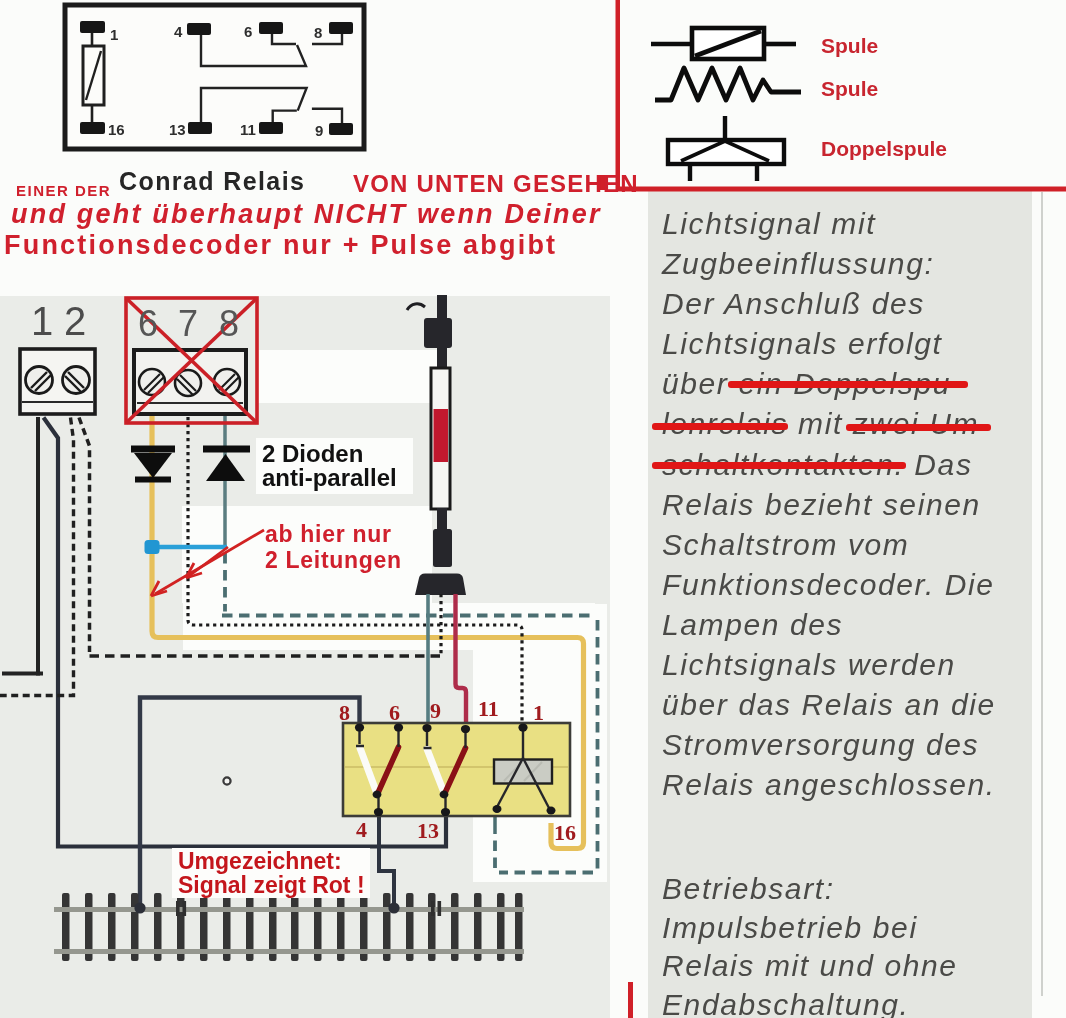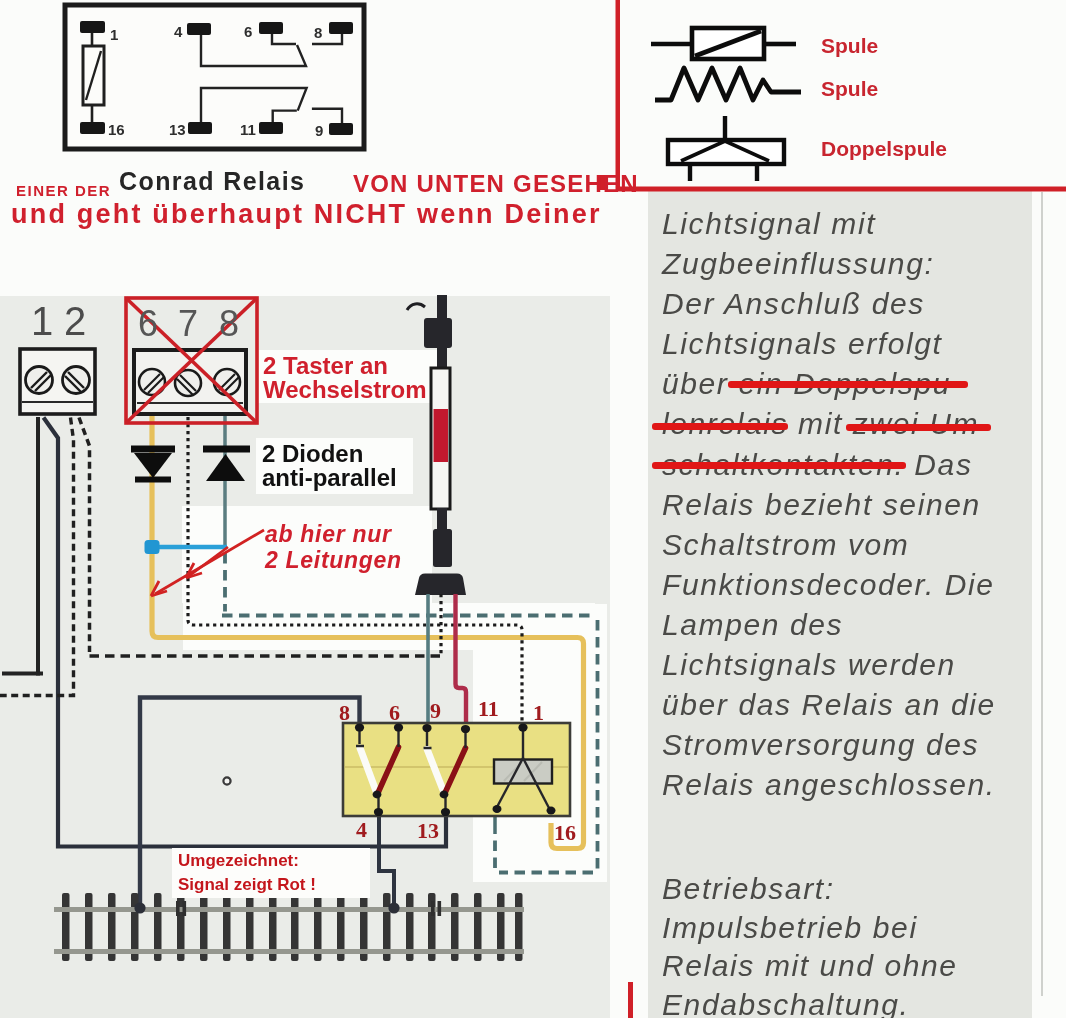--- a/index.html
+++ b/index.html
@@ -307,40 +307,39 @@
       <span class="abs" style="left:2px;top:0;">1</span>
       <span class="abs" style="left:35px;top:0;">2</span>
     </div>
 
 <div class="abs" style="left:0;top:303px;font-size:36px;color:#565656;">
       <span class="abs" style="left:138px;top:0;">6</span>
       <span class="abs" style="left:178px;top:0;">7</span>
       <span class="abs" style="left:219px;top:0;">8</span>
     </div>
 
-<div class="abs redtxt" style="left:263px;top:354px;font-size:24px;line-height:24px;">2 Taster an<br>Wechselstrom</div>
 
 <div class="abs blktxt" style="left:262px;top:442px;font-size:24px;line-height:24px;color:#111;">2 Dioden<br>anti-parallel</div>
 
-<div class="abs redtxt" style="left:265px;top:521px;font-size:23px;line-height:26px;letter-spacing:0.7px;font-style:italic;">ab hier nur<br>2 Leitungen</div>
+<div class="abs redtxt" style="left:265px;top:521px;font-size:23px;line-height:26px;letter-spacing:0.7px;">ab hier nur<br>2 Leitungen</div>
 
 <div class="abs" style="font-family:'Liberation Serif',serif;font-weight:bold;color:#a01b1e;font-size:22px;">
   <span class="abs" style="left:339px;top:700px;">8</span>
   <span class="abs" style="left:389px;top:700px;">6</span>
   <span class="abs" style="left:430px;top:698px;">9</span>
   <span class="abs" style="left:478px;top:696px;">11</span>
   <span class="abs" style="left:533px;top:700px;">1</span>
   <span class="abs" style="left:356px;top:817px;">4</span>
   <span class="abs" style="left:417px;top:818px;">13</span>
   <span class="abs" style="left:554px;top:820px;">16</span>
 </div>
 
 <div class="abs" style="left:172px;top:848px;width:198px;height:50px;background:#fdfdfb;"></div>
 
-<div class="abs redtxt" style="left:178px;top:849px;font-size:17px;line-height:24px;color:#c4161c;">Umgezeichnet:<br>Signal zeigt Rot !</div>
+<div class="abs redtxt" style="left:178px;top:849px;font-size:23px;line-height:24px;color:#c4161c;">Umgezeichnet:<br>Signal zeigt Rot !</div>
 
 <div class="abs ital" style="left:662px;top:204px;font-size:30px;line-height:40.1px;letter-spacing:1.6px;white-space:nowrap;">
 Lichtsignal mit<br>
 Zugbeeinflussung:<br>
 Der Anschluß des<br>
 Lichtsignals erfolgt<br>
 über ein Doppelspu-<br>
 lenrelais mit zwei Um-<br>
 schaltkontakten. Das<br>
 Relais bezieht seinen<br>
@@ -369,16 +368,17 @@
 <div class="abs" style="left:652px;top:462px;width:254px;height:7px;background:#e01616;border-radius:3px;"></div>
 
 <div class="abs" style="left:628px;top:982px;width:5px;height:36px;background:#d02028;"></div>
 
 <div class="abs redtxt" style="left:16px;top:182px;font-size:15px;letter-spacing:1.5px;">EINER DER</div>
 
 <div class="abs blktxt" style="left:119px;top:167px;font-size:25px;color:#262626;letter-spacing:1.4px;">Conrad Relais</div>
 
 <div class="abs redtxt" style="left:313px;top:170px;font-size:24px;letter-spacing:1.2px;margin-left:40px;">VON UNTEN GESEHEN</div>
 
-<div class="abs redtxt" style="left:11px;top:199px;font-size:27px;letter-spacing:2.2px;">und geht überhaupt NICHT wenn Deiner</div>
-
+<div class="abs redtxt" style="left:11px;top:199px;font-size:27px;letter-spacing:2.2px;font-style:italic;">und geht überhaupt NICHT wenn Deiner</div>
+
+<div class="abs redtxt" style="left:4px;top:230px;font-size:27px;letter-spacing:2.2px;">Functionsdecoder nur + Pulse abgibt</div>
 
 </div>
 
 </body></html>

